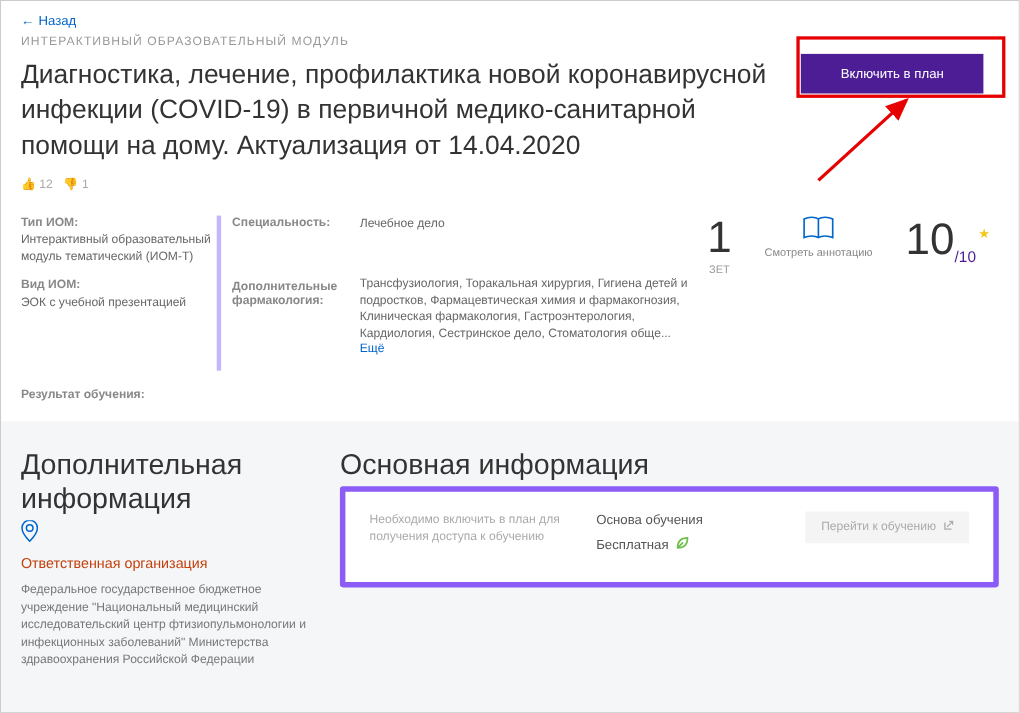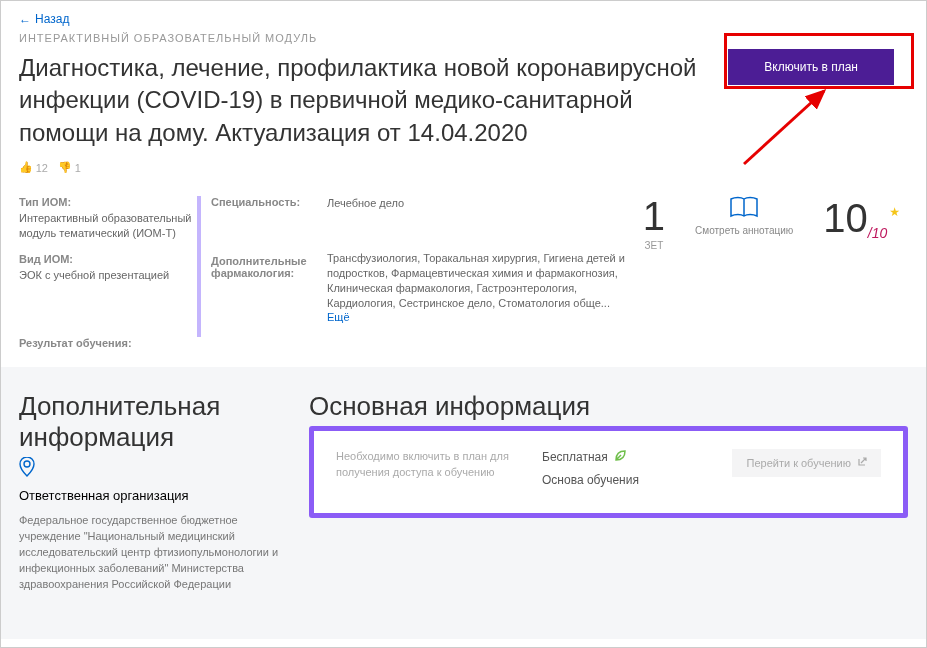--- a/index.html
+++ b/index.html
@@ -20,34 +20,34 @@
   .meta-body { color: #666; margin-bottom: 12px; line-height: 1.35; }
   .more-link { color: #0066cc; cursor: pointer; }
   .stat-block { text-align: center; }
   .stat-big { font-size: 40px; font-weight: 300; color: #333; line-height: 1; }
   .stat-sub { font-size: 10px; color: #999; margin-top: 4px; }
   .annot-block { text-align: center; cursor: pointer; }
   .annot-icon { color: #0066cc; }
   .annot-text { font-size: 10px; color: #888; margin-top: 2px; line-height: 1.2; }
   .rating-block { display: flex; align-items: flex-end; font-weight: 300; color: #333; }
   .rating-num { font-size: 40px; }
-  .rating-den { font-size: 14px; color: #be185d; font-style: italic; }
+  .rating-den { font-size: 14px; color: #4c1d95; }
   .star { color: #f5c518; font-size: 12px; margin-left: 2px; position: relative; top: -22px; }
-  .result-row { margin-top: 0; font-size: 11px; }
+  .result-row { margin-top: 16px; font-size: 11px; }
   .result-label { color: #888; font-weight: bold; }
   .result-value { color: #666; margin-top: 2px; }
   .primary-btn { position: absolute; top: 48px; right: 32px; background: #4c1d95; color: #fff; font-size: 12px; padding: 11px 36px; border: none; cursor: pointer; }
   .highlight-box { position: absolute; top: 32px; right: 12px; width: 190px; height: 56px; border: 3px solid #e60000; pointer-events: none; z-index: 10; }
   .arrow-svg { position: absolute; top: 78px; right: 82px; pointer-events: none; z-index: 10; }
   .bottom-section { background: #f5f6f8; padding: 24px 18px; height: 272px; display: flex; gap: 30px; }
   .bottom-left { width: 260px; }
   .bottom-right { flex: 1; }
   .section-title { font-size: 26px; font-weight: 400; color: #333; margin-bottom: 4px; }
   .org-icon { color: #0066cc; margin-bottom: 8px; }
-  .org-label { font-size: 13px; color: #000000; margin-bottom: 10px; }
+  .org-label { font-size: 13px; color: #c2410c; margin-bottom: 10px; }
   .org-body { font-size: 11px; color: #777; line-height: 1.45; }
   .info-card { background: #fff; border: 5px solid #8b5cf6; border-radius: 3px; padding: 18px 22px; display: flex; align-items: flex-start; gap: 26px; }
   .info-left { width: 180px; font-size: 11px; color: #aaa; line-height: 1.4; }
   .info-mid { flex: 1; font-size: 12px; color: #555; }
   .info-mid > div { margin-bottom: 8px; display: flex; align-items: center; gap: 6px; }
   .free-icon { color: #6fbf4b; }
   .goto-btn { background: #f4f4f5; color: #aaa; font-size: 11px; padding: 8px 14px; border: none; cursor: default; display: inline-flex; align-items: flex-start; gap: 6px; }
 </style>
 </head>
 <body>
@@ -139,29 +139,29 @@
           </svg>
       </div>
       <div class="org-label">Ответственная организация</div>
       <div class="org-body">Федеральное государственное бюджетное учреждение "Национальный медицинский исследовательский центр фтизиопульмонологии и инфекционных заболеваний" Министерства здравоохранения Российской Федерации</div>
     </div>
     <div class="bottom-right">
       <div class="section-title">Основная информация</div>
       <div class="info-card">
         <div class="info-left">Необходимо включить в план для получения доступа к обучению</div>
         <div class="info-mid">
+          <div>Основа обучения</div>
           <div>
             <span>Бесплатная</span>
             <span class="free-icon">
               <svg width="13" height="13" viewBox="0 0 13 13">
                   <path d="M11 2 C5 2 2 5 2 11 C8 11 11 8 11 2 Z M2 11 L7 6" fill="none" stroke="#6fbf4b" stroke-width="1.5"></path>
                 </svg>
             </span>
           </div>
-          <div>Основа обучения</div>
         </div>
         <button class="goto-btn">
           <span>Перейти к обучению</span>
           <span>
             <svg width="10" height="10" viewBox="0 0 10 10">
                 <path d="M2 2 L2 8 L8 8 M4 6 L9 1 M6 1 L9 1 L9 4" fill="none" stroke="#aaa" stroke-width="1.2"></path>
               </svg>
           </span>
         </button>
       </div>

